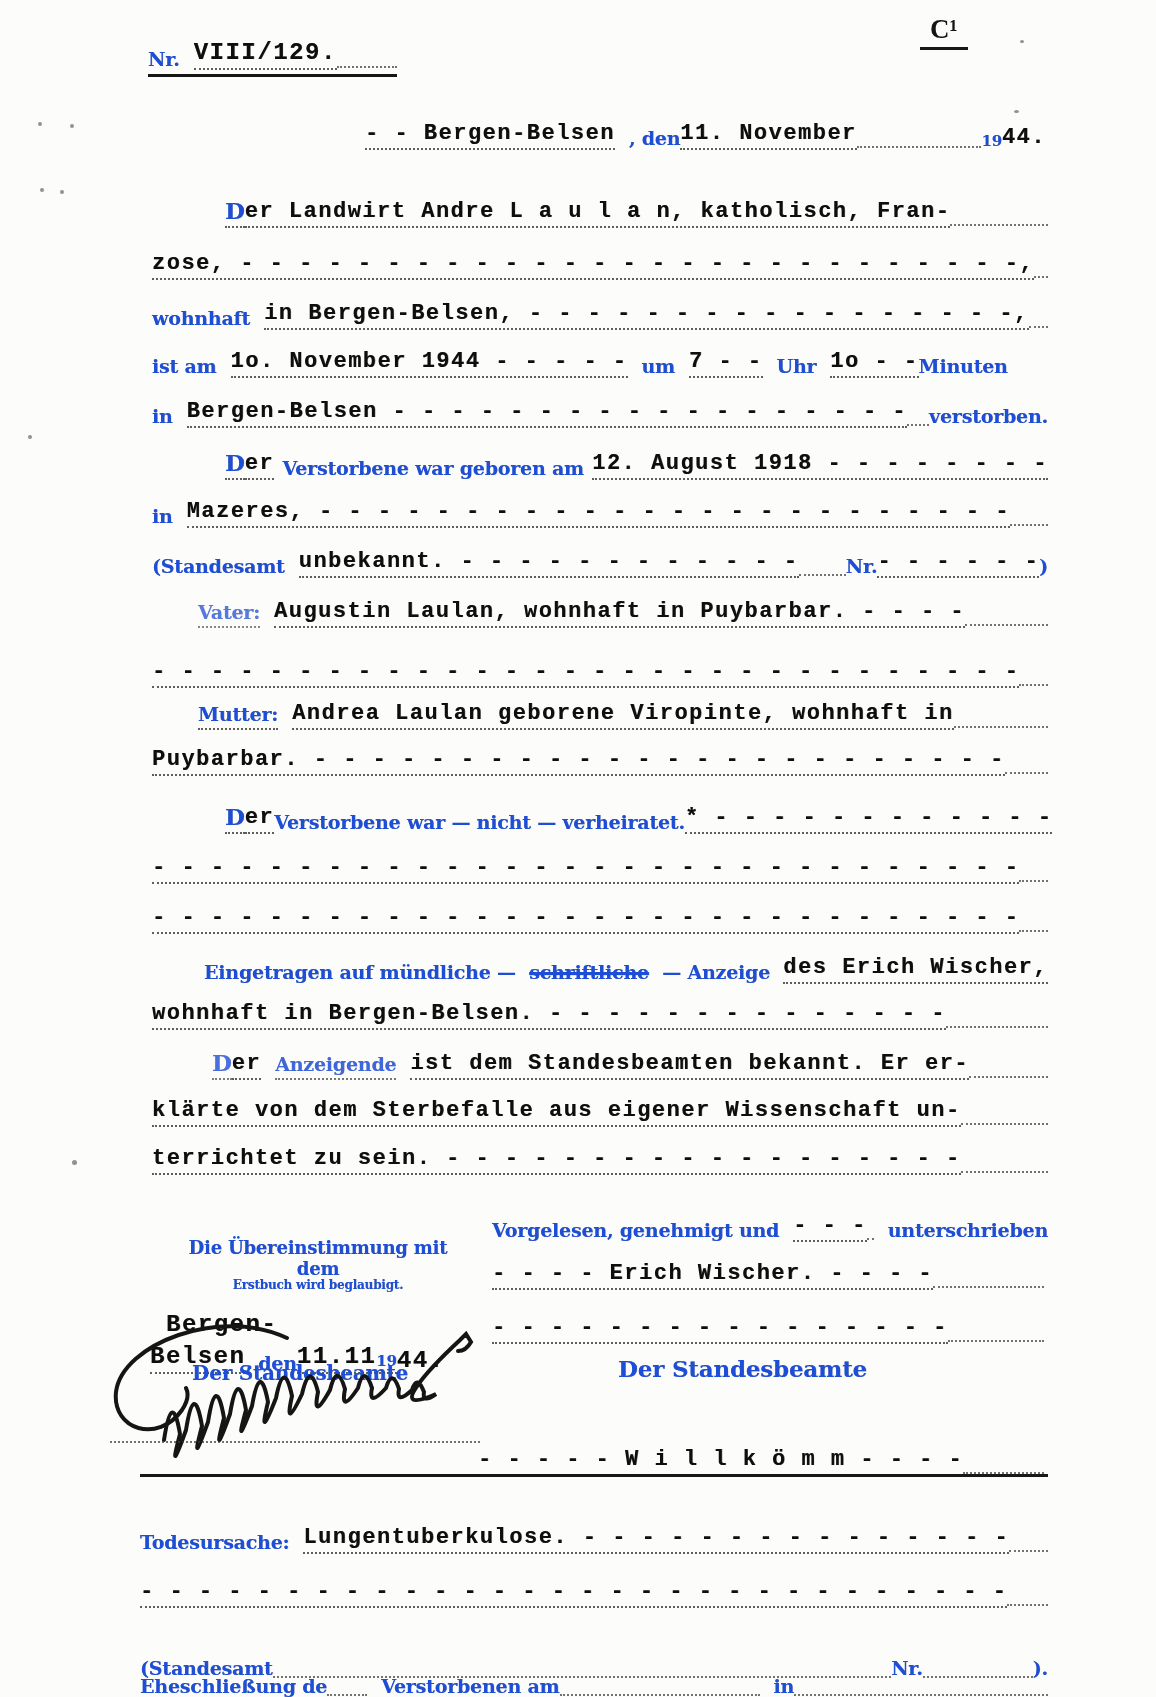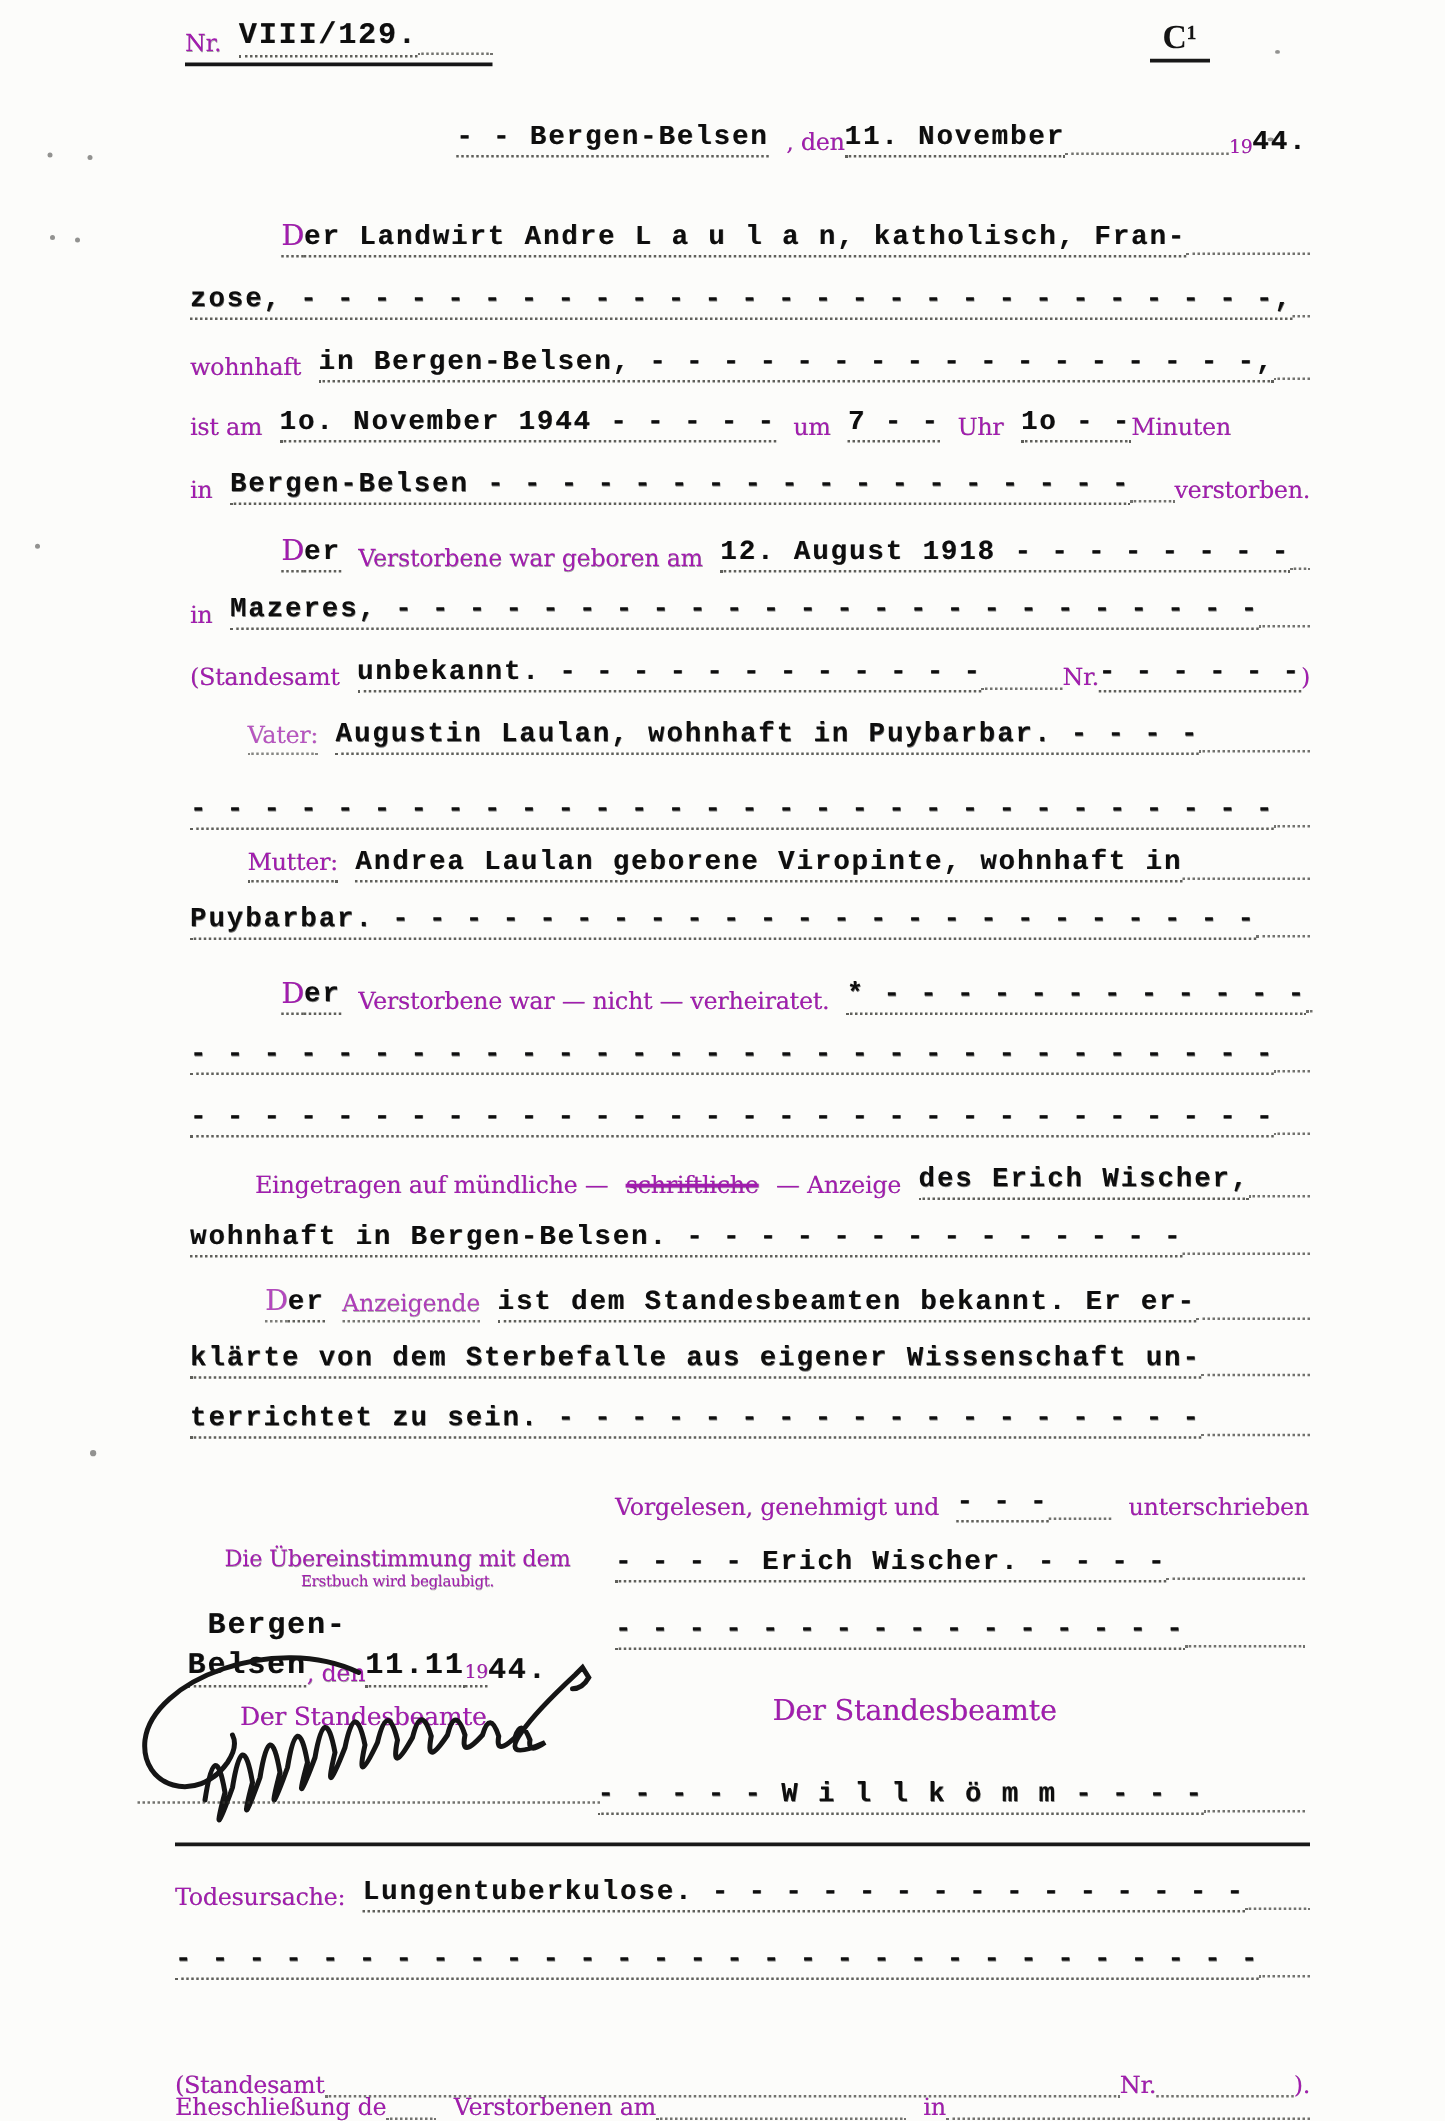--- a/index.html
+++ b/index.html
@@ -20,27 +20,28 @@
   }
   
   .t{
     font-family:"Liberation Mono", monospace;
     font-weight:700;
     font-size:22px;
     letter-spacing:1.5px;
     color:#0e0e0e;
     text-shadow:0.4px 0.4px 0.5px rgba(20,20,20,.55);
     line-height:1.1;
+    margin-top:24px;
   }
   
   .f{
     font-family:"DejaVu Serif", serif;
-    font-weight:400;
+    font-weight:700;
     font-size:19px;
-    color:#a21caf;
+    color:#1d4ed8;
     letter-spacing:-0.2px;
     line-height:1.15;
     text-shadow:0.3px 0.3px 0.4px rgba(30,30,30,.4);
   }
   .f.small{font-size:15px;}
   .f.big{font-size:23px;}
   .dot{border-bottom:2px dotted rgba(55,55,50,.8);padding-bottom:2px;}
   .fill{flex:1 1 auto;border-bottom:2px dotted rgba(55,55,50,.7);height:1px;align-self:flex-end;margin-bottom:2px;}
   .blank{border-bottom:2px dotted rgba(55,55,50,.7);height:1px;align-self:flex-end;margin-bottom:2px;display:inline-block;}
   .gap{display:inline-block;width:14px;}

